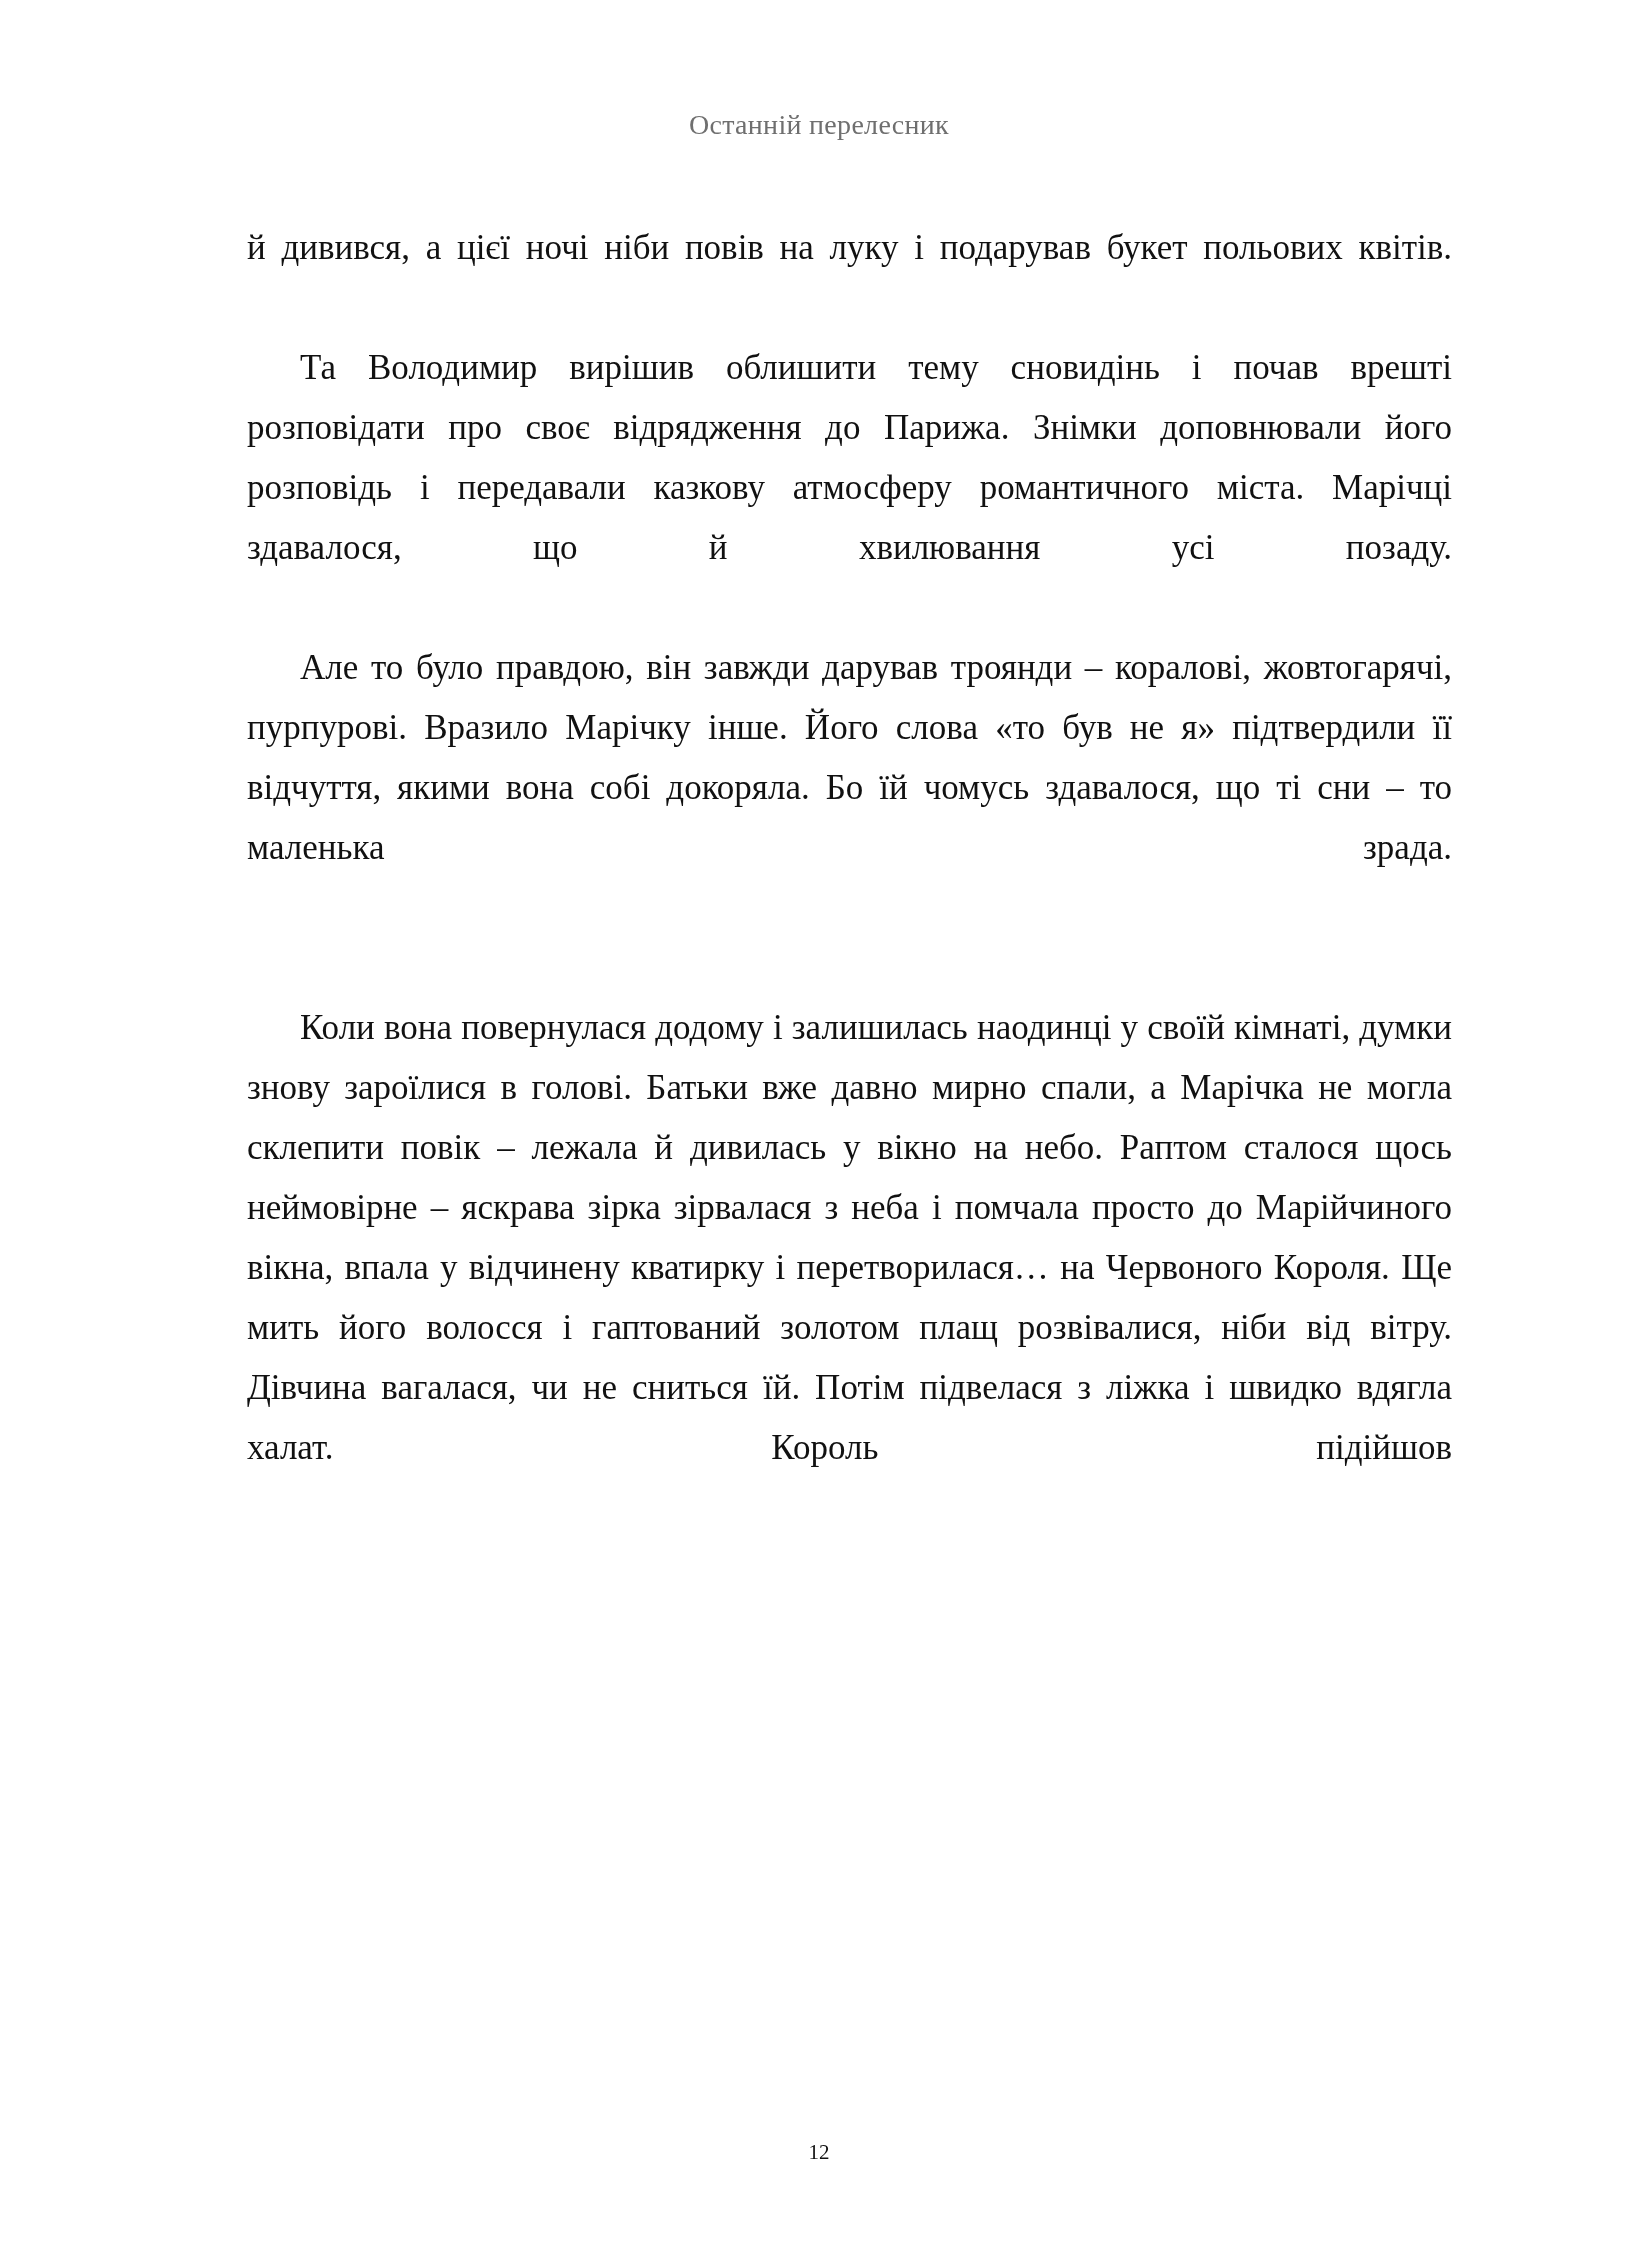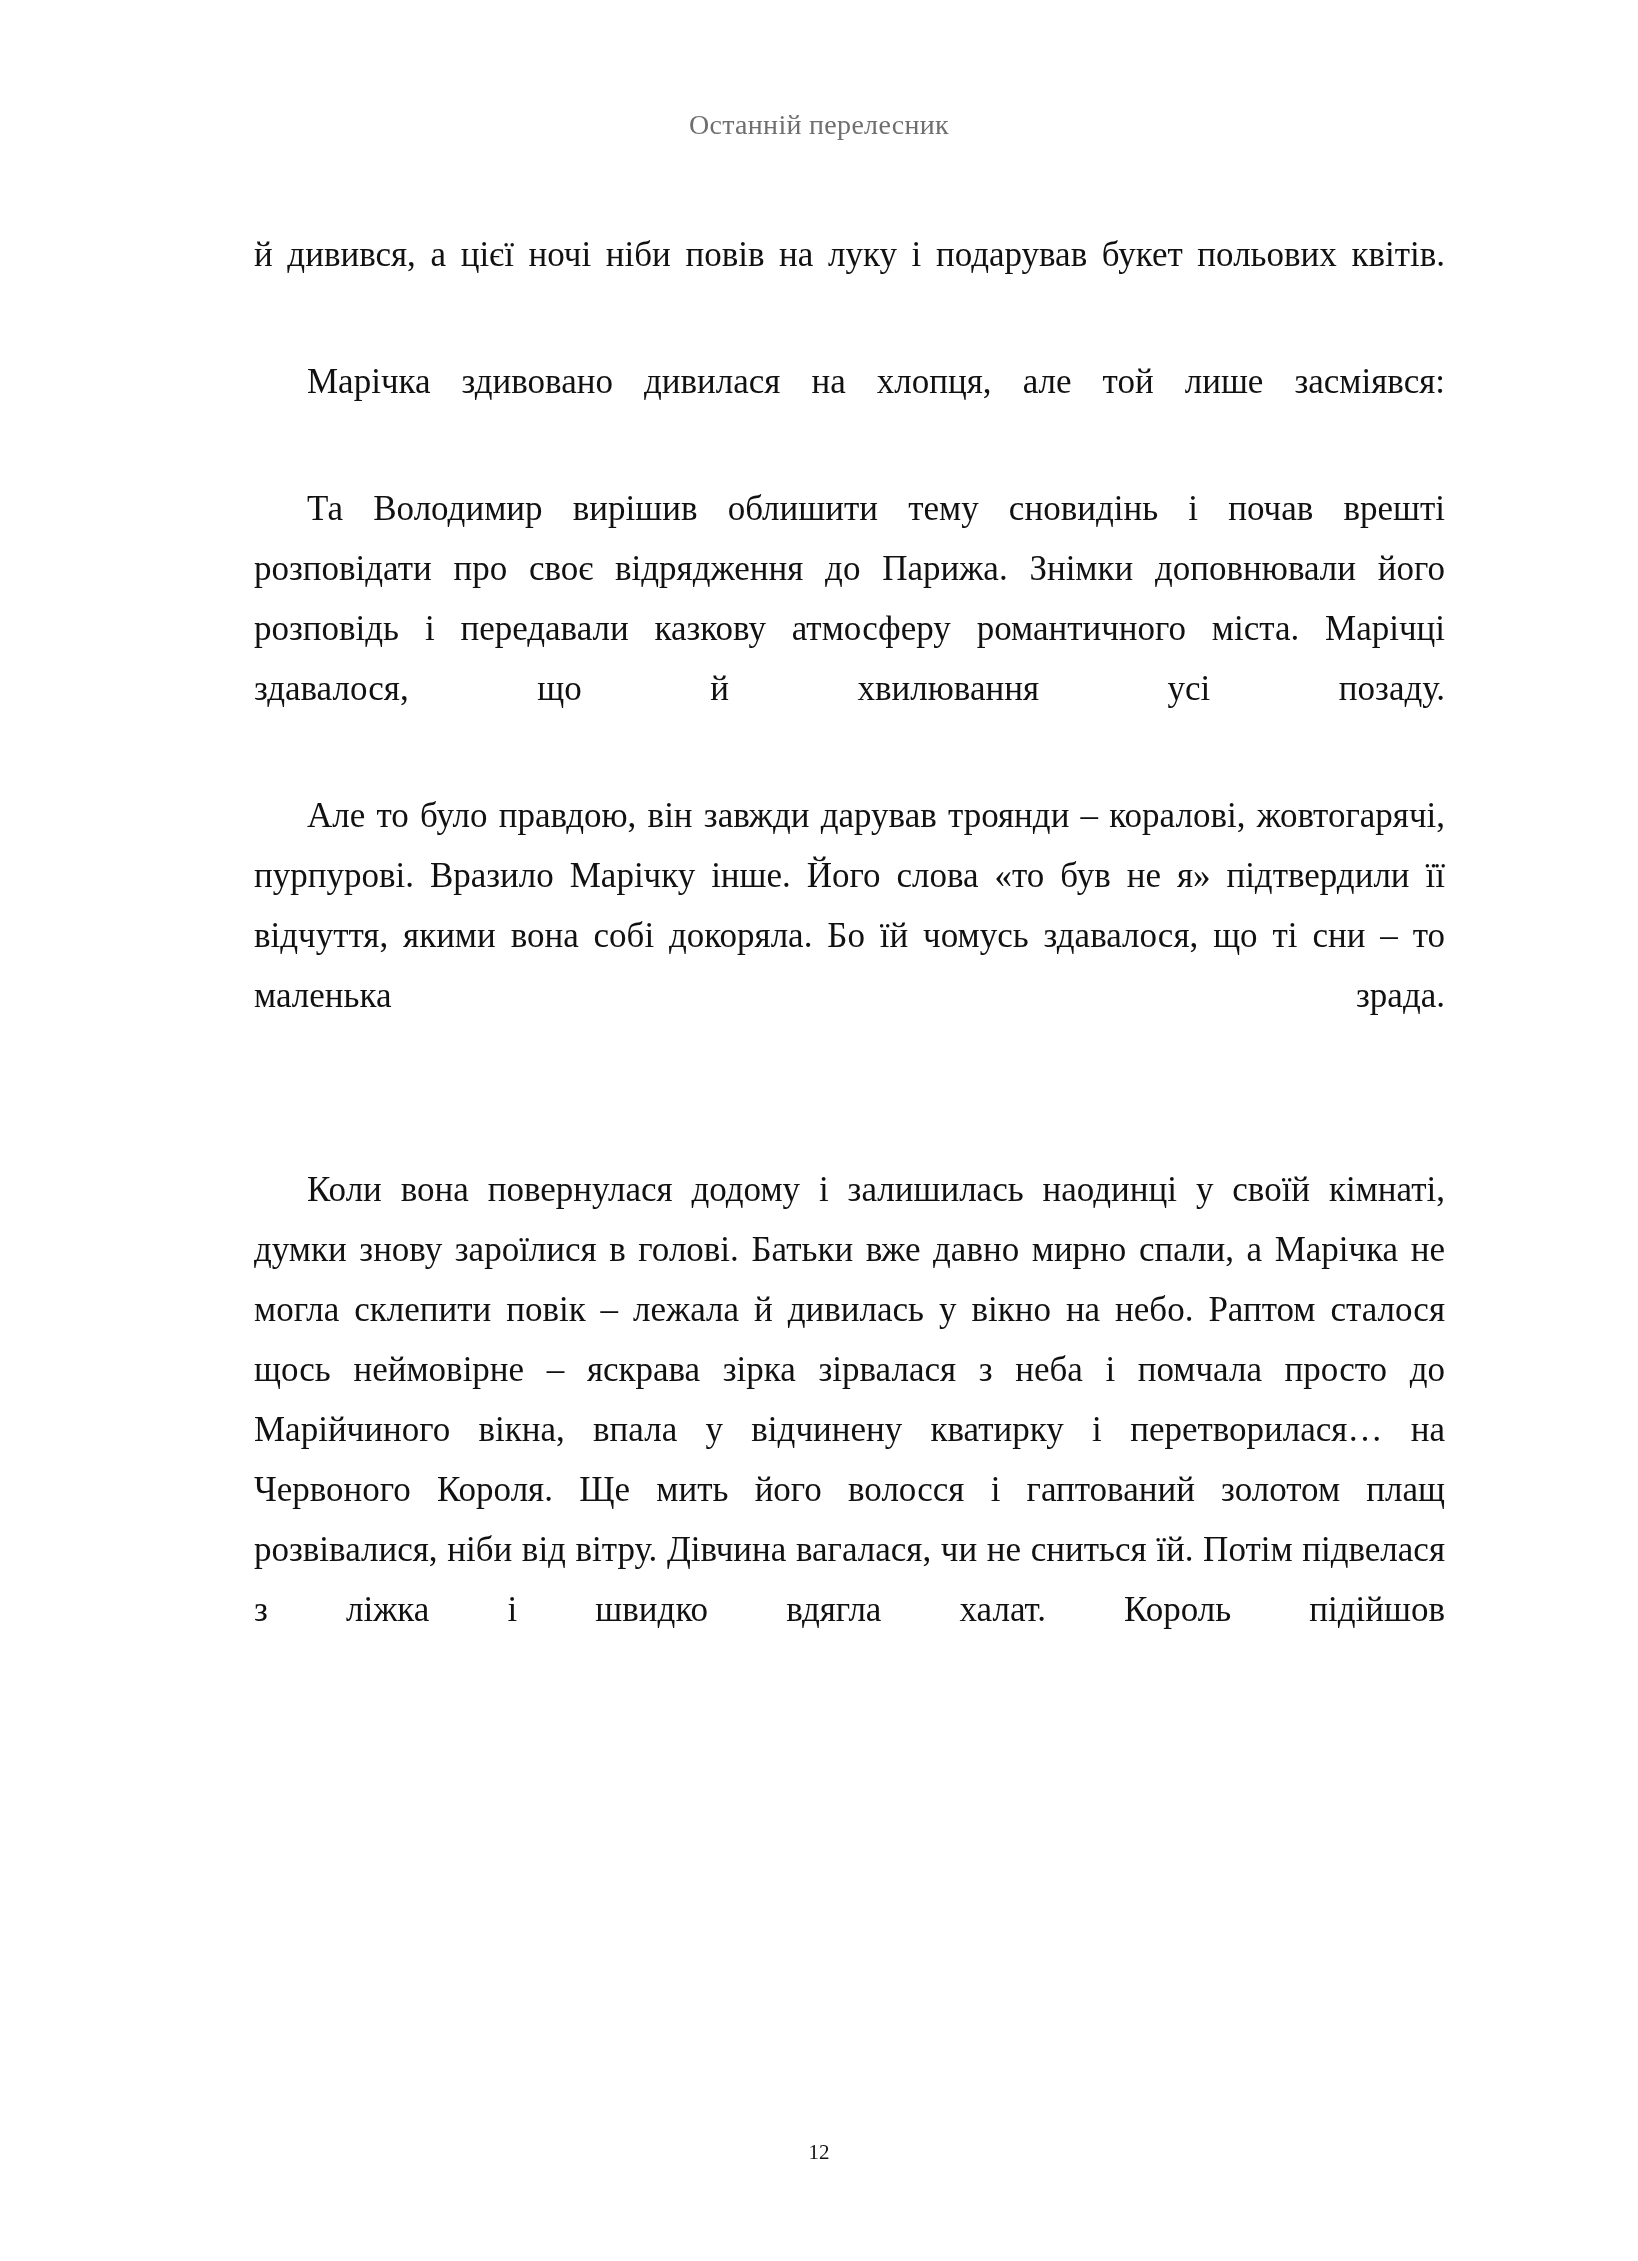--- a/index.html
+++ b/index.html
@@ -40,21 +40,21 @@
     font-size: 35px;
     line-height: 60px;
     color: #111111;
     text-align: justify;
     text-justify: inter-word;
     hyphens: manual;
     -webkit-hyphens: manual;
   }
 
   .textblock p {
-    margin: 7px;
+    margin: 0;
     text-indent: 53px;
     text-align: justify;
   }
   .textblock p.no-indent {
     text-indent: 0;
   }
   
   .textblock p::after {
     content: "";
     display: inline-block;
@@ -85,21 +85,20 @@
 
 <div class="page">
 
   <div class="running-header">Останній перелесник</div>
 
   <div class="textblock">
 
     <p class="no-indent">й дивився, а цієї ночі ніби повів на луку і подарував букет польових квітів.</p>
 
 
-    <p>Марічка здивовано дивилася на хлопця, але той лише засміявся:</p>
 
 
     <p>Та Володимир вирішив облишити тему сновидінь і почав врешті розповідати про своє відрядження до Парижа. Знімки доповнювали його розповідь і передавали казкову атмосферу романтичного міста. Марічці здавалося, що й хвилювання усі позаду.</p>
 
     <p>Але то було правдою, він завжди дарував троянди – коралові, жовтогарячі, пурпурові. Вразило Марічку інше. Його слова «то був не я» підтвердили її відчуття, якими вона собі докоряла. Бо їй чомусь здавалося, що ті сни – то маленька зрада.</p>
 
     <div class="scene-gap"></div>
 
     <p>Коли вона повернулася додому і залишилась наодинці у своїй кімнаті, думки знову зароїлися в голові. Батьки вже давно мирно спали, а Марічка не могла склепити повік – лежала й дивилась у вікно на небо. Раптом сталося щось неймовірне – яскрава зірка зірвалася з неба і помчала просто до Марійчиного вікна, впала у відчинену кватирку і перетворилася… на Червоного Короля. Ще мить його волосся і гаптований золотом плащ розвівалися, ніби від вітру. Дівчина вагалася, чи не сниться їй. Потім підвелася з ліжка і швидко вдягла халат. Король підійшов</p>
 

